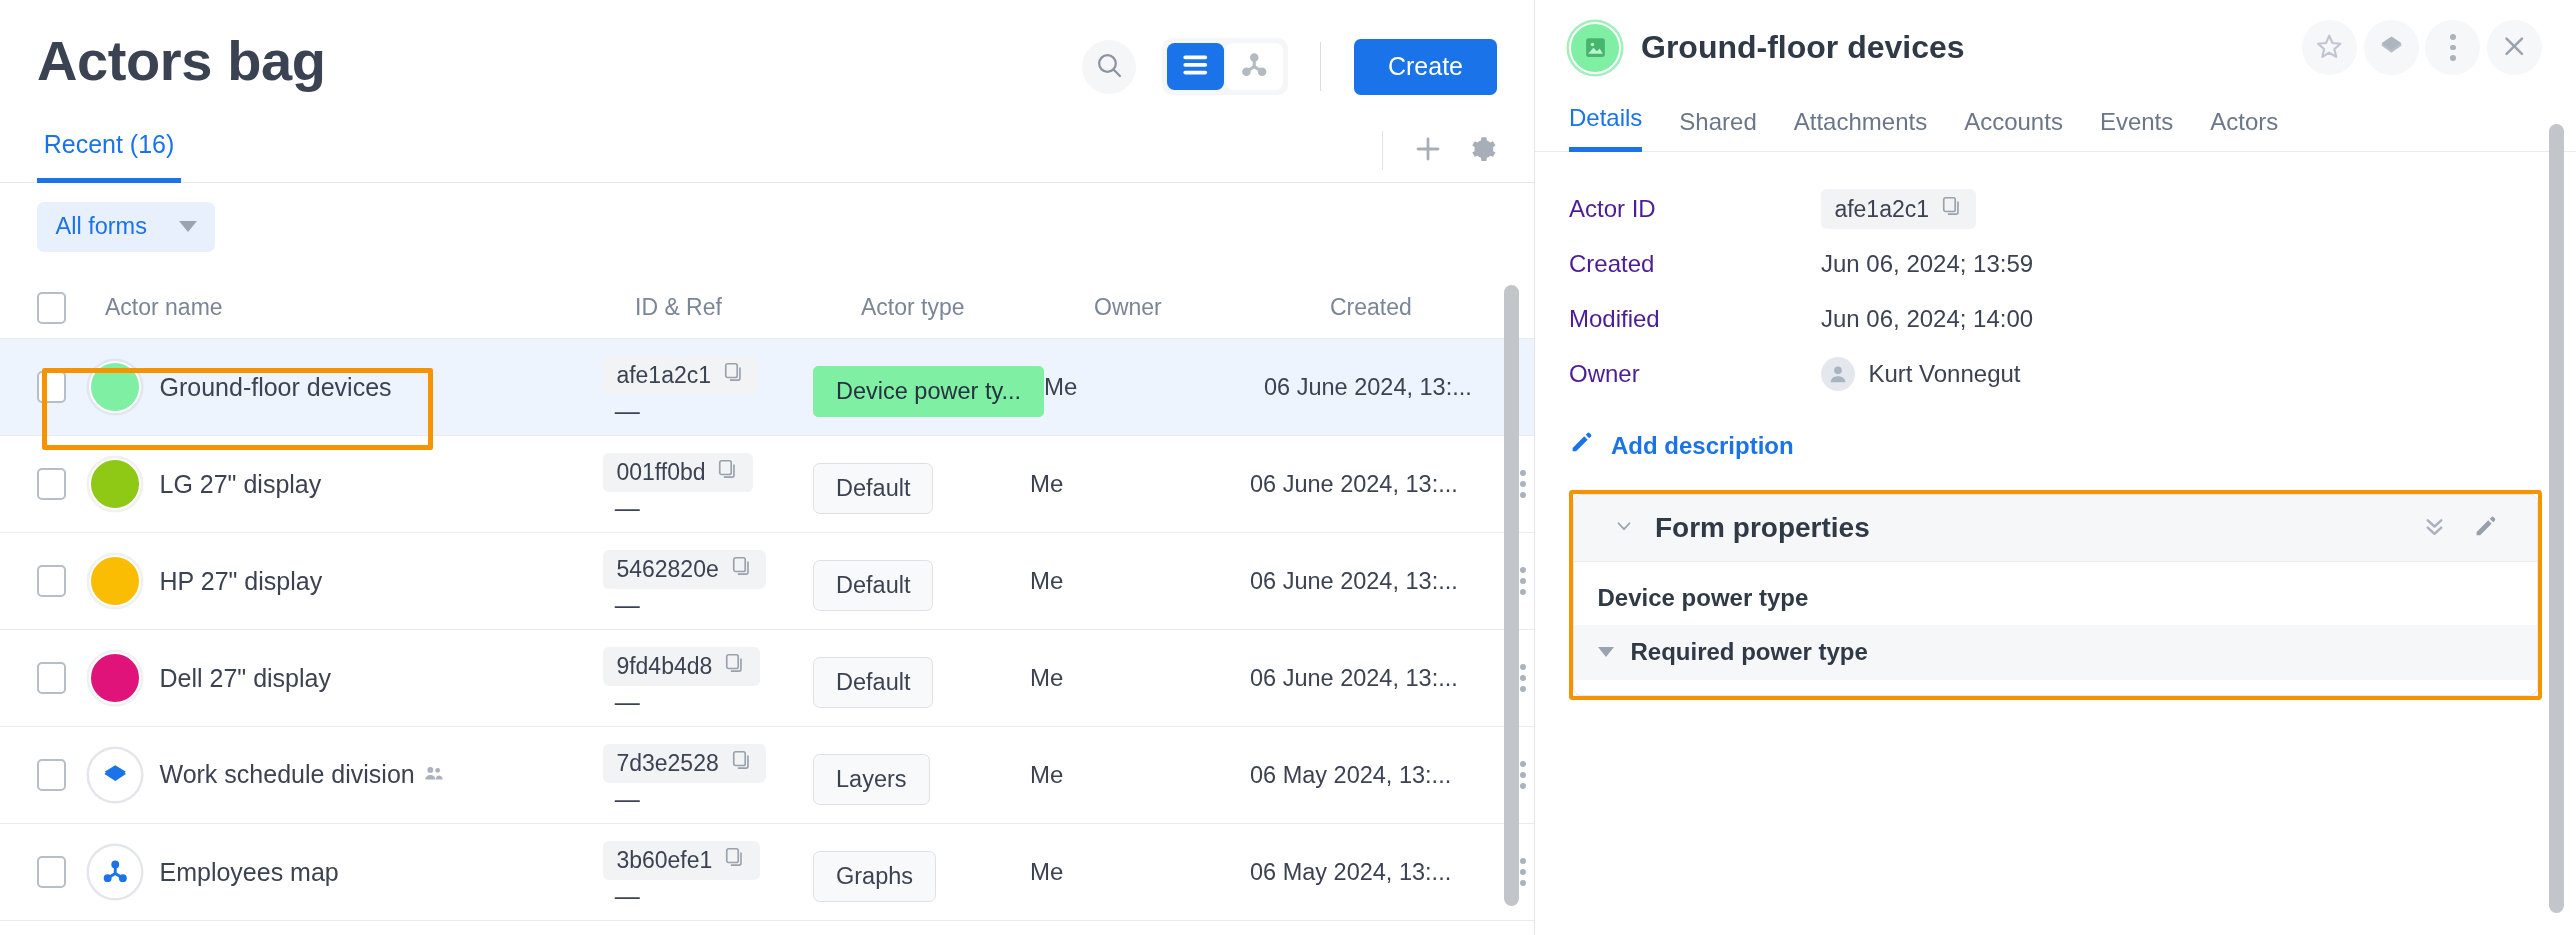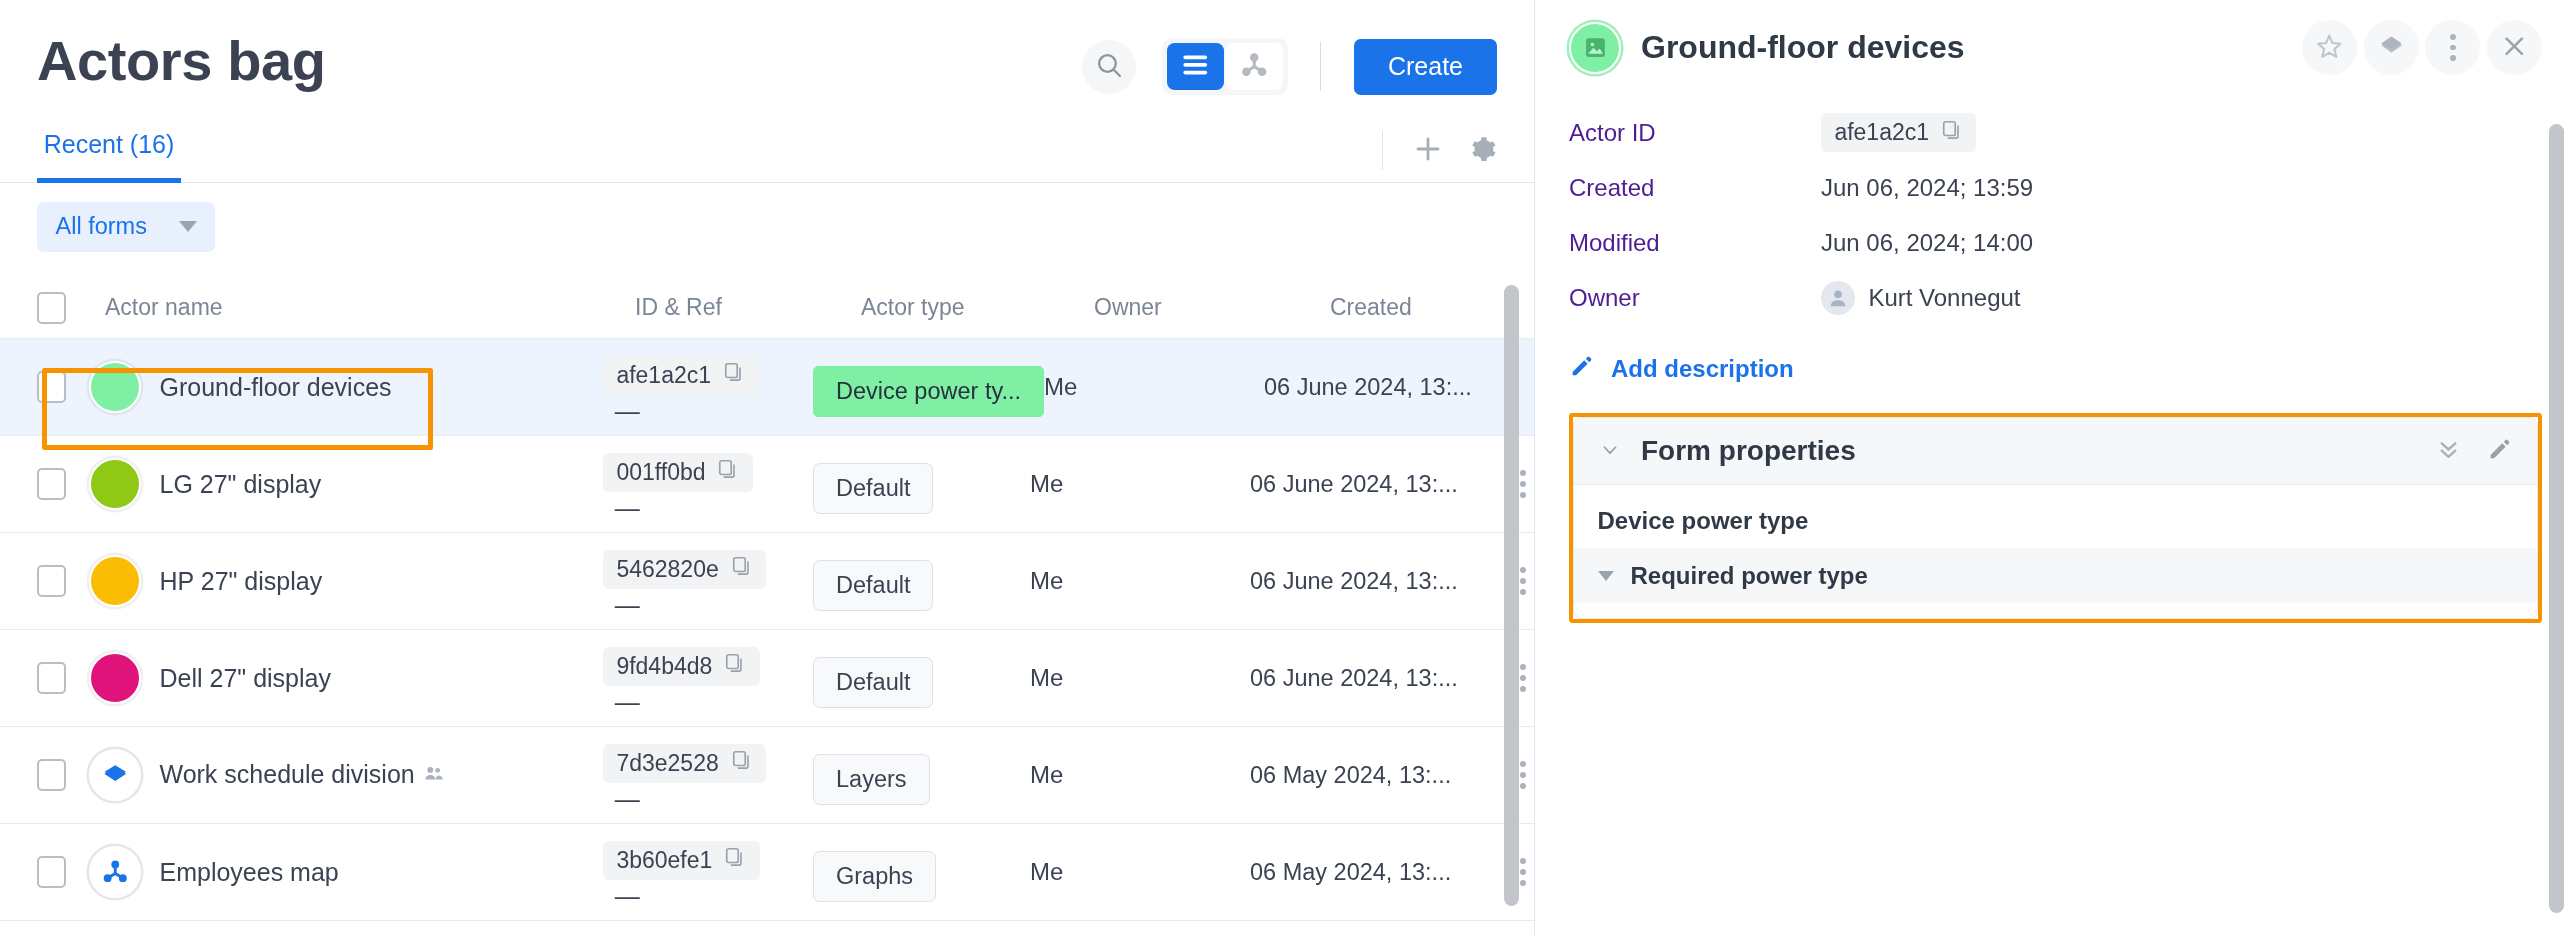--- a/index.html
+++ b/index.html
@@ -215,21 +215,21 @@
   .fp-highlight {
     margin: 28.5px 34px 0 34px; border: 4.2px solid #f59300; border-radius: 3.4px;
     height: 210px;
   }
   .fp-card {
     border: 0.8px solid #e4e7eb; border-radius: 8.4px; overflow: hidden;
     background: #fff; height: 100%;
   }
   .fp-head {
     display: flex; align-items: center; justify-content: space-between;
-    background: #f6f7f9; padding: 17px 25px; border-bottom: 0.8px solid #e9ecef;
+    background: #f6f7f9; padding: 17px 39px; border-bottom: 0.8px solid #e9ecef;
   }
   .fp-head-left { display: flex; align-items: center; gap: 20px; }
   .fp-title { font-size: 28px; font-weight: 700; color: #303a47; }
   .fp-head-icons { display: flex; align-items: center; gap: 25px; }
   .fp-section-label {
     font-size: 24px; font-weight: 600; color: #303a47; padding: 22px 23.5px 13.4px 23.5px;
   }
   .fp-subhead {
     display: flex; align-items: center; gap: 17px;
     background: #f6f7f9; padding: 13.4px 23.5px;
@@ -600,20 +600,28 @@
           <span>
             <svg width="28.5" height="28.5" viewBox="0 0 24 24" stroke="#9aa2ad" stroke-width="2.1" stroke-linecap="round">
               <line x1="5.5" y1="5.5" x2="18.5" y2="18.5"></line>
                 <line x1="18.5" y1="5.5" x2="5.5" y2="18.5"></line>
             </svg>
           </span>
         </button>
       </div>
     </div>
 
+    <div class="rp-tabs" id="rp-tabs">
+        <div class="rp-tab active">Details</div>
+        <div class="rp-tab">Shared</div>
+        <div class="rp-tab">Attachments</div>
+        <div class="rp-tab">Accounts</div>
+        <div class="rp-tab">Events</div>
+        <div class="rp-tab">Actors</div>
+      </div>
 
     <div class="rp-body">
       <div id="kv-container">
           <div class="kv">
             <div class="k">Actor ID</div>
             <div class="v">
               <span class="idpill">
                 <span>afe1a2c1</span>
                 <span><svg width="22" height="22" viewBox="0 0 24 24" fill="none" stroke="#98a1ac" stroke-width="1.8">
                     <rect x="3" y="3" width="12.5" height="15" rx="2"></rect>

